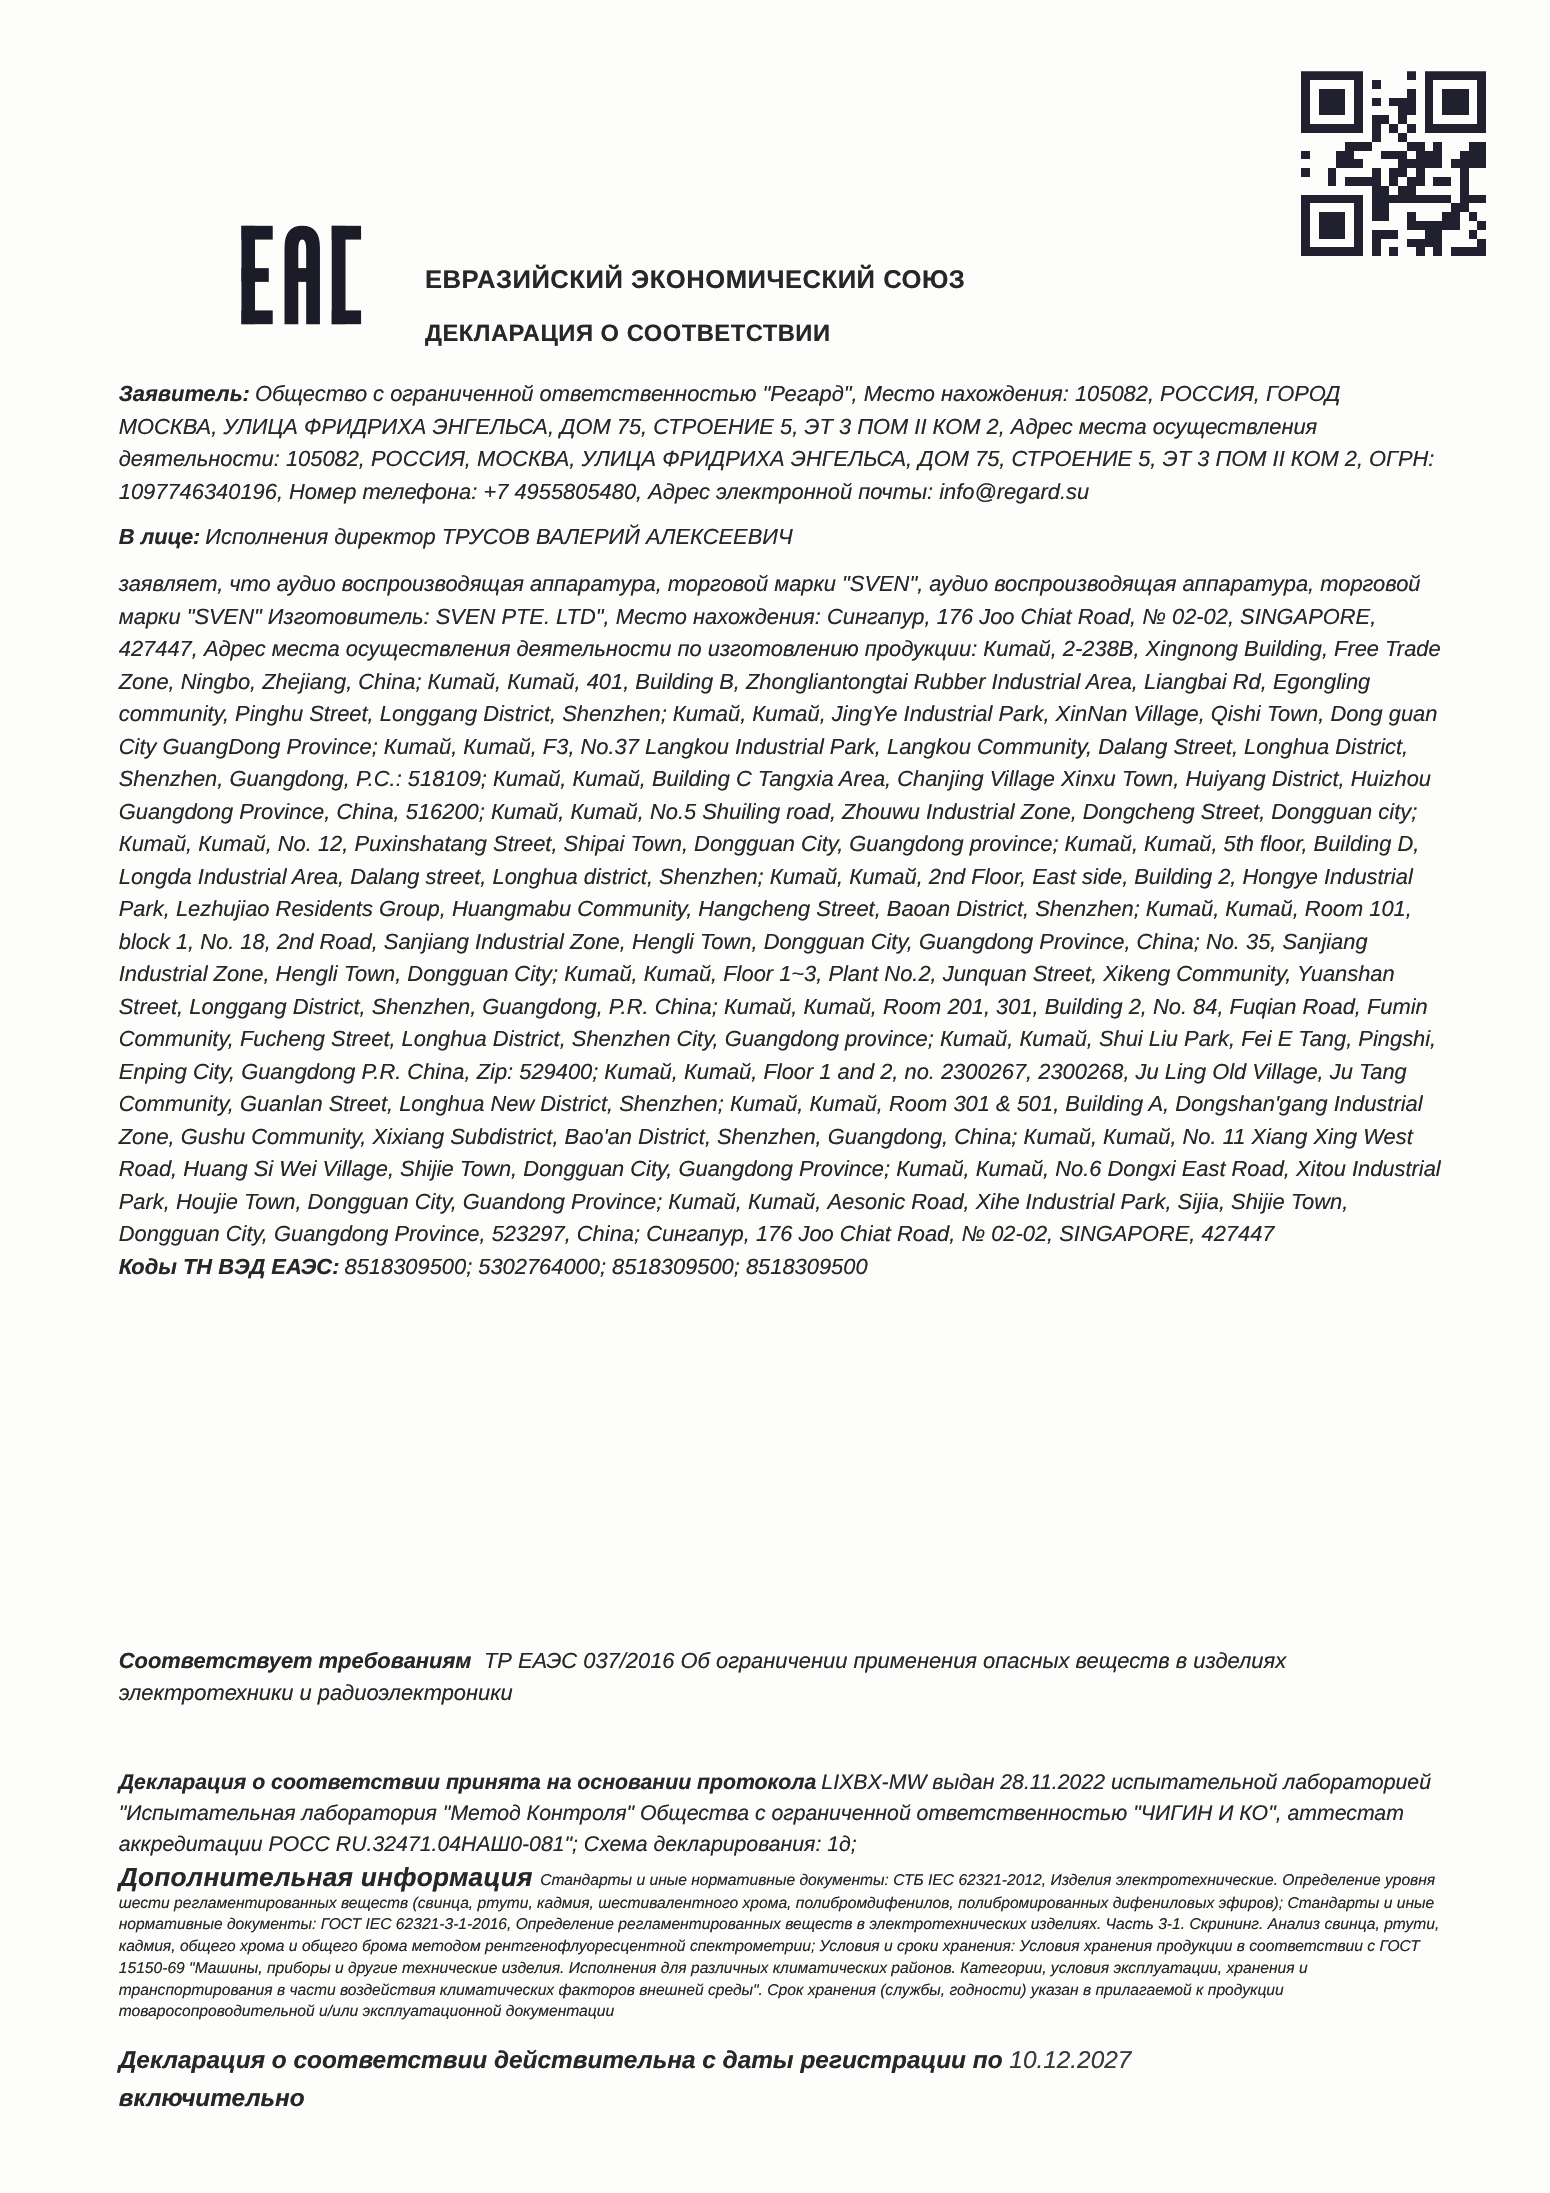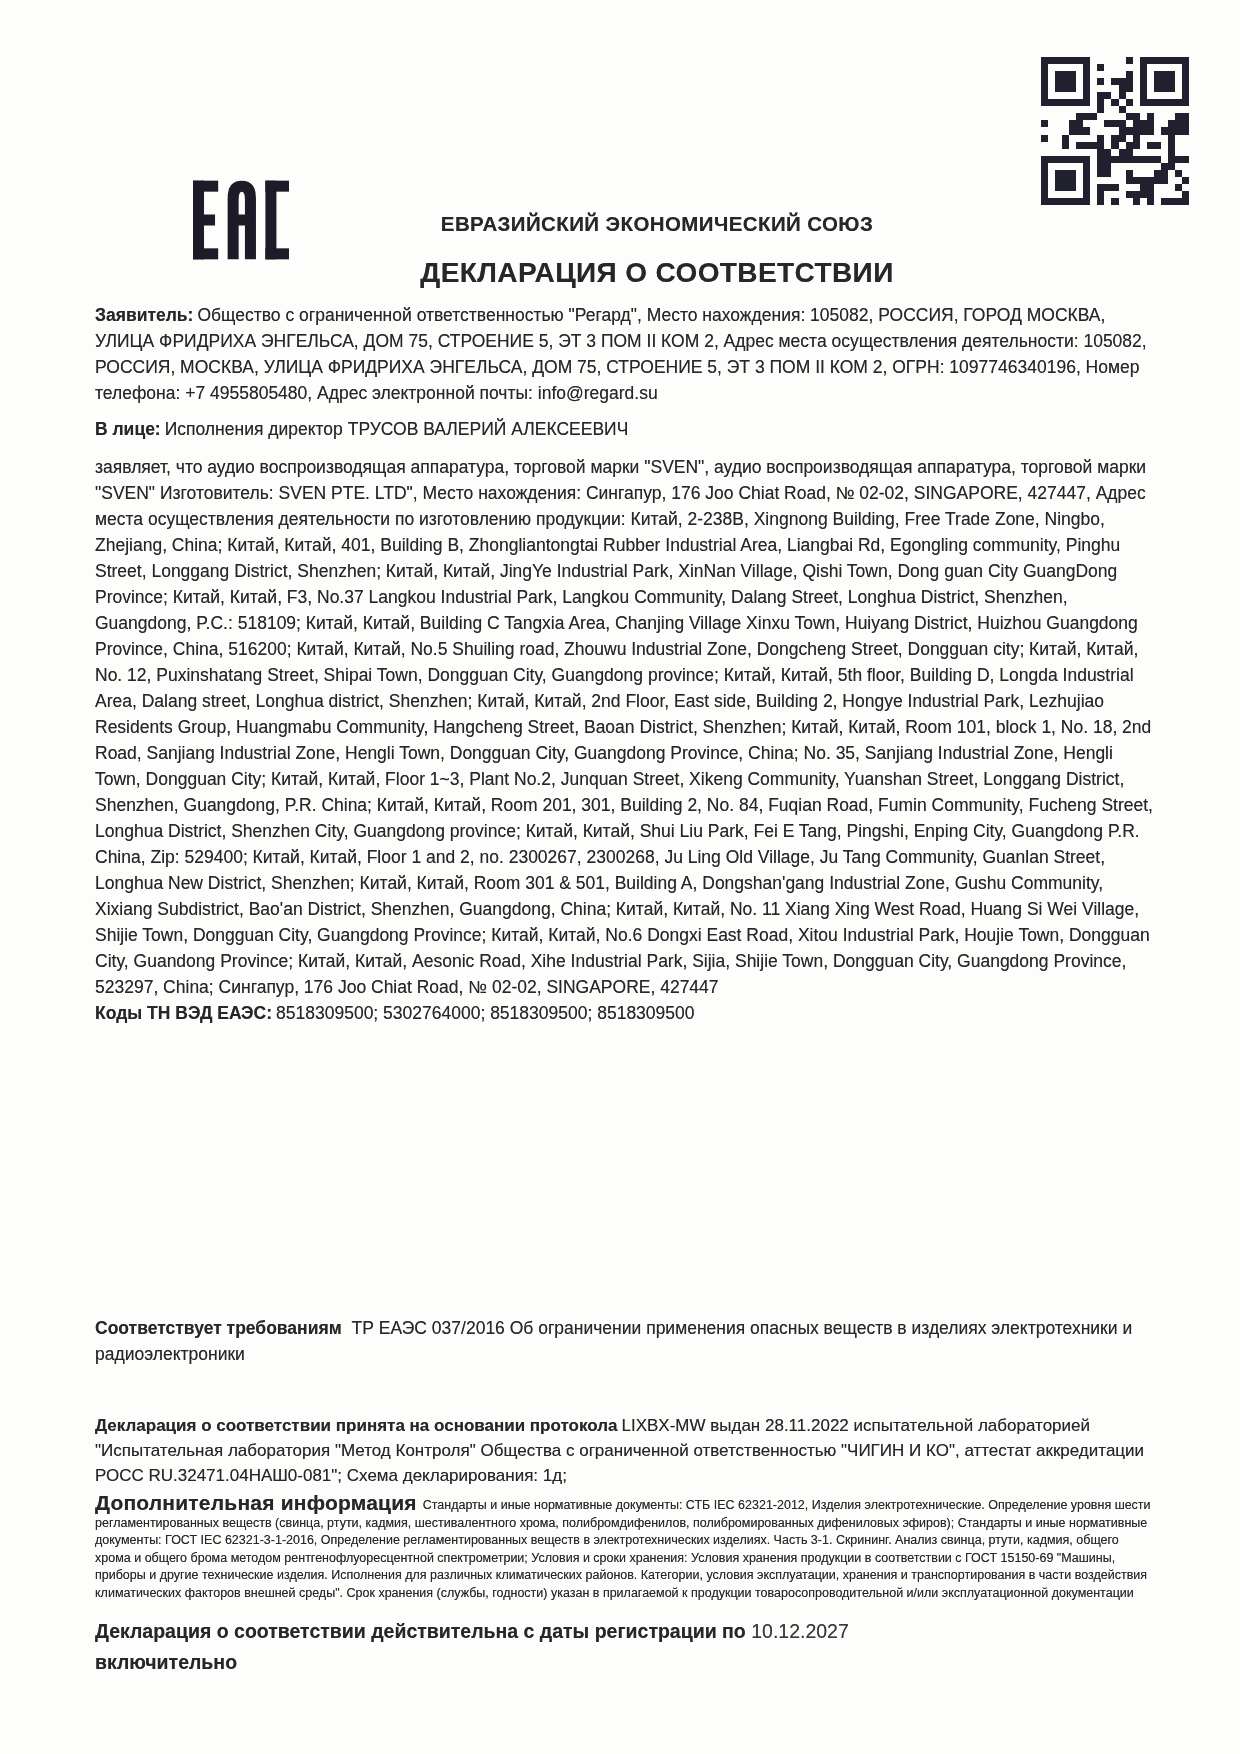--- a/index.html
+++ b/index.html
@@ -12,30 +12,30 @@
     overflow:hidden;
   }
   .page { position:absolute; inset:0; background:#fdfdfc; }
 
   
   .scan { text-shadow:0 0 .35px rgba(40,40,40,.55); }
 
   .eac-logo { position:absolute; left:193px; top:176px; width:96px; height:88px; }
   .eac-logo svg { width:100%; height:100%; }
 
-  .header-block { position:absolute; left:327px; top:212px; width:660px; text-align:center; }
+  .header-block { position:absolute; left:340px; top:212px; width:660px; }
   .union-title { font-weight:bold; font-size:20.5px; letter-spacing:.4px; white-space:nowrap; }
-  .doc-title   { font-weight:bold; font-size:28px; letter-spacing:.4px; margin-top:21px; white-space:nowrap; }
+  .doc-title   { font-weight:bold; font-size:19px; letter-spacing:.4px; margin-top:21px; white-space:nowrap; }
 
   .qr { position:absolute; left:1040px; top:57px; width:150px; height:148px; }
   .qr svg { width:100%; height:100%; shape-rendering:crispEdges; }
 
   .content-top, .content-bottom {
     position:absolute; left:95px; width:1058px;
-    font-size:17.5px; line-height:26px;
+    font-size:17.5px; line-height:26px;font-style:italic;
   }
   .content-top { top:302px; }
   .content-bottom { top:1292px;margin-top:23px; }
 
   p { margin:0; }
   b.lbl { margin-right:4px; }
 
   .representative { margin-top:10px; }
   .product-body   { margin-top:12px; }
 

